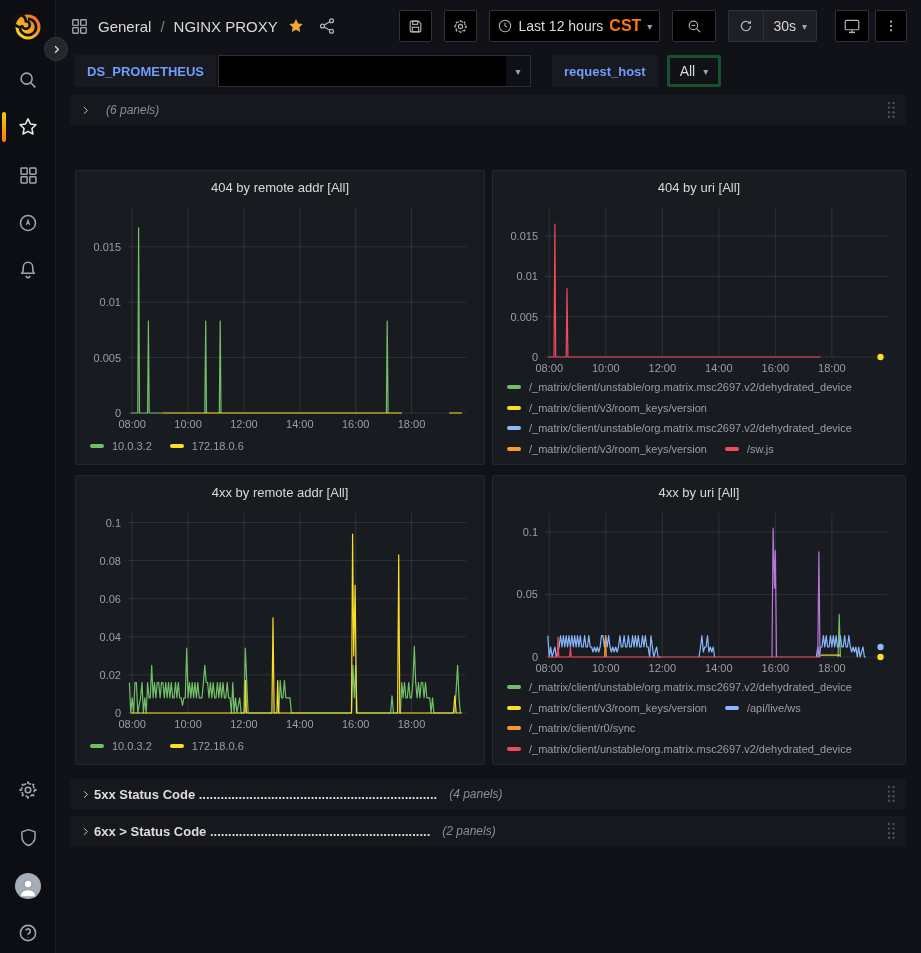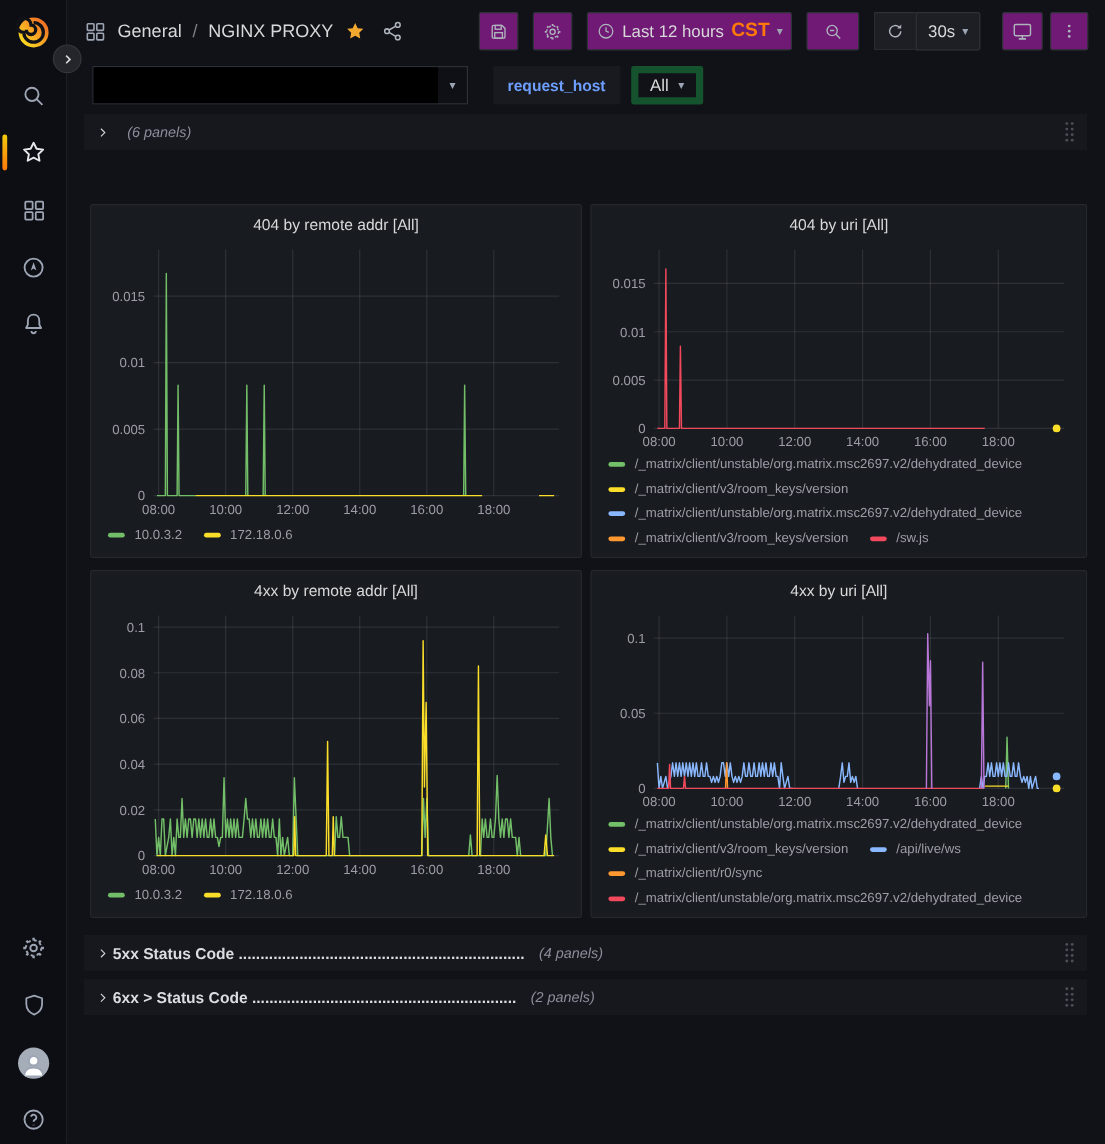--- a/index.html
+++ b/index.html
@@ -17,39 +17,39 @@
   .expand-btn{position:absolute;left:44px;top:37px;width:24px;height:24px;border-radius:50%;background:#25262c;border:1px solid #35363c;color:#d8d9da;display:flex;align-items:center;justify-content:center;z-index:5;cursor:pointer;}
   .avatar-circle{width:26px;height:26px;border-radius:50%;background:#a5adb8;display:flex;align-items:flex-end;justify-content:center;overflow:hidden;}
 
   
   .main{position:absolute;left:56px;top:0;width:865px;height:953px;}
 
   .topbar{position:absolute;left:0;top:0;width:865px;height:52px;display:flex;align-items:center;padding:0 14px;}
   .crumb{display:flex;align-items:center;gap:9px;}
   .crumb .txt{font-size:15px;color:#d8d9da;cursor:pointer;}
   .crumb .sep{color:#7b8087;font-size:15px;}
-  .icon-btn{height:32px;min-width:32px;padding:0 7px;background:#701a75;border:1px solid #2f3238;border-radius:2px;display:flex;align-items:center;justify-content:center;gap:6px;color:#c7ccd1;cursor:pointer;}
+  .icon-btn{height:32px;min-width:32px;padding:0 7px;background:#000000;border:1px solid #2f3238;border-radius:2px;display:flex;align-items:center;justify-content:center;gap:6px;color:#c7ccd1;cursor:pointer;}
   .icon-btn svg{stroke:#aeb4bc;fill:none;stroke-width:1.6;}
   .right-tools{margin-left:auto;display:flex;align-items:center;}
   .tool-gap{width:12px;}
   .time-label{font-size:14px;color:#d8d9da;}
   .tz{font-size:16px;font-weight:bold;color:#ff780a;}
   .small-chev{color:#9da5b4;font-size:10px;}
   .refresh-group{display:flex;align-items:stretch;height:32px;}
   .refresh-group .part{background:#1d1f25;border:1px solid #2f3238;display:flex;align-items:center;padding:0 9px;gap:6px;cursor:pointer;}
   .refresh-group .part:first-child{border-radius:2px 0 0 2px;border-right:none;}
   .refresh-group .part:last-child{border-radius:0 2px 2px 0;}
   .interval{font-size:14px;color:#d8d9da;}
 
   .submenu{position:absolute;left:0;top:52px;width:865px;height:38px;display:flex;align-items:center;padding:0 19px;}
   .var-label{height:32px;display:flex;align-items:center;padding:0 12px;background:#181a20;font-size:13px;font-weight:bold;color:#6e9fff;cursor:pointer;}
   .redacted-select{margin-left:2px;width:313px;height:32px;background:#0f1015;border:1px solid #2c2f36;display:flex;align-items:center;cursor:pointer;}
   .redacted-black{flex:1;height:30px;background:#000;}
   .redacted-select .chev{width:24px;text-align:center;color:#9da5b4;font-size:10px;}
-  .all-select{height:32px;display:flex;align-items:center;gap:8px;padding:0 10px;background:#111217;border:6px solid #14532d;border-radius:2px;font-size:14px;color:#d8d9da;cursor:pointer;}
+  .all-select{height:32px;display:flex;align-items:center;gap:8px;padding:0 10px;background:#111217;border:3px solid #14532d;border-radius:2px;font-size:14px;color:#d8d9da;cursor:pointer;}
 
   
   .dash-row{position:absolute;display:flex;align-items:center;padding:0 6px;cursor:pointer;}
   .dash-row.collapsed{background:#17181e;}
   .row-title{font-size:13px;font-weight:bold;color:#dcdde1;white-space:nowrap;overflow:hidden;}
   .row-count{margin-left:12px;font-size:12px;font-style:italic;color:#8a8e99;white-space:nowrap;}
   .row-chev{width:18px;display:flex;align-items:center;justify-content:center;}
   .row-chev svg{stroke:#d8d9da;fill:none;stroke-width:2;}
   .row-drag{margin-left:auto;display:flex;align-items:center;padding-right:4px;cursor:grab;}
 
@@ -254,20 +254,21 @@
                 <circle cx="12" cy="5.5" r="1.7"></circle>
                 <circle cx="12" cy="12" r="1.7"></circle>
                 <circle cx="12" cy="18.5" r="1.7"></circle>
               </g>
             </svg>
         </div>
       </div>
     </div>
 
     <div class="submenu">
+      <div class="var-label">DS_PROMETHEUS</div>
       <div class="redacted-select">
         <div class="redacted-black"></div>
         <span class="chev">▾</span>
       </div>
       <span style="width:21px;"></span>
       <div class="var-label">request_host</div>
       <span style="width:9px;"></span>
       <div class="all-select">
         <span>All</span>
         <span class="small-chev">▾</span>

